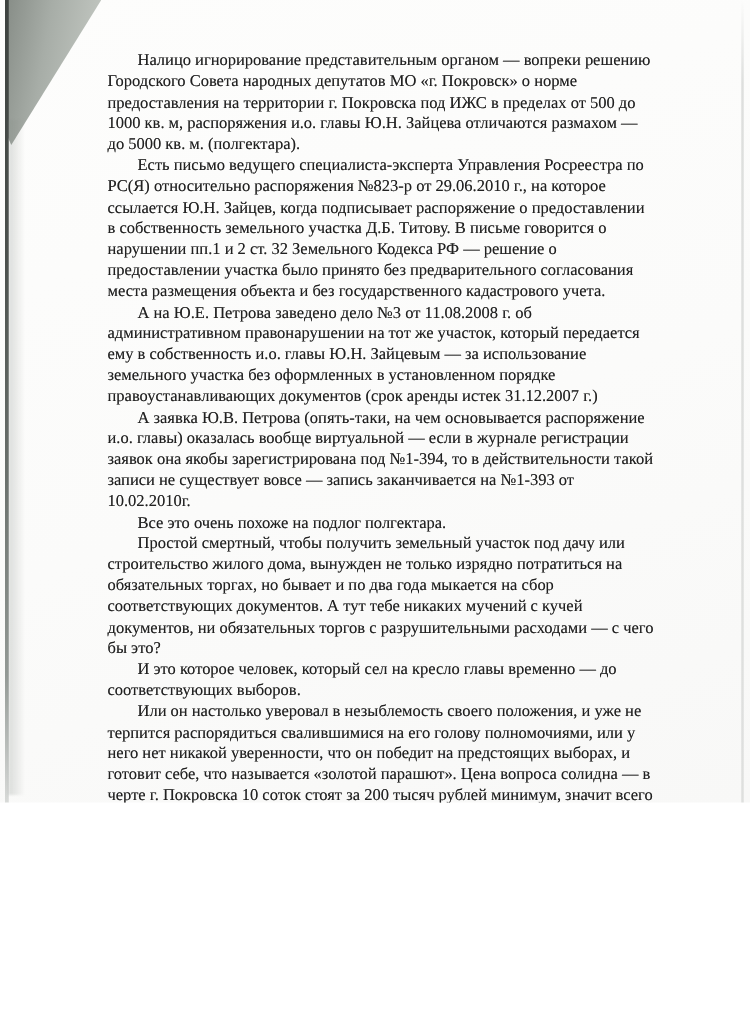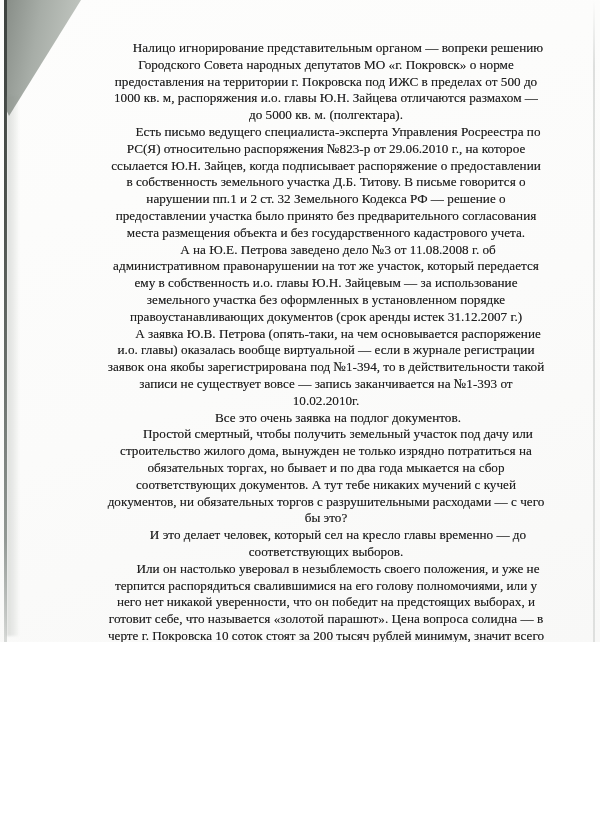--- a/index.html
+++ b/index.html
@@ -6,21 +6,20 @@
   body {
     width: 600px; height: 826px;
     background: #ffffff;
     font-family: "Liberation Serif", "DejaVu Serif", serif;
   }
   .page {
     position: relative;
     width: 600px; height: 642px;
     overflow: hidden;
     background: linear-gradient(160deg, #fdfdfc 0%, #fbfbfa 55%, #f8f8f7 100%);
-    text-align: center;
   }
   
   .corner-fold {
     position: absolute; left: 3px; top: 0;
     width: 78px; height: 116px;
     background: linear-gradient(100deg, #858b85 0%, #a7ada7 40%, #bcc1bb 75%, #c8ccc6 100%);
     clip-path: polygon(2px 0, 100% 0, 6px 100%, 2px 92%);
   }
   
   .edge-line {
@@ -113,28 +112,28 @@
     <p class="para">А на Ю.Е. Петрова заведено дело №3 от 11.08.2008 г. об
 административном правонарушении на тот же участок, который передается
 ему в собственность и.о. главы Ю.Н. Зайцевым — за использование
 земельного участка без оформленных в установленном порядке
 правоустанавливающих документов (срок аренды истек 31.12.2007 г.)</p>
     <p class="para">А заявка Ю.В. Петрова (опять-таки, на чем основывается распоряжение
 и.о. главы) оказалась вообще виртуальной — если в журнале регистрации
 заявок она якобы зарегистрирована под №1-394, то в действительности такой
 записи не существует вовсе — запись заканчивается на №1-393 от
 10.02.2010г.</p>
-    <p class="para">Все это очень заявка на подлог документов.</p>
+    <p class="para">Все это очень похоже на подлог полгектара.</p>
     <p class="para">Простой смертный, чтобы получить земельный участок под дачу или
 строительство жилого дома, вынужден не только изрядно потратиться на
 обязательных торгах, но бывает и по два года мыкается на сбор
 соответствующих документов. А тут тебе никаких мучений с кучей
 документов, ни обязательных торгов с разрушительными расходами — с чего
 бы это?</p>
-    <p class="para">И это делает человек, который сел на кресло главы временно — до
+    <p class="para">И это которое человек, который сел на кресло главы временно — до
 соответствующих выборов.</p>
     <p class="para">Или он настолько уверовал в незыблемость своего положения, и уже не
 терпится распорядиться свалившимися на его голову полномочиями, или у
 него нет никакой уверенности, что он победит на предстоящих выборах, и
 готовит себе, что называется «золотой парашют». Цена вопроса солидна — в
 черте г. Покровска 10 соток стоят за 200 тысяч рублей минимум, значит всего
 на 140 млн. рублей мимо бюджета за один день.</p>
   </div>
 
   <div class="pen-mark">(</div>

